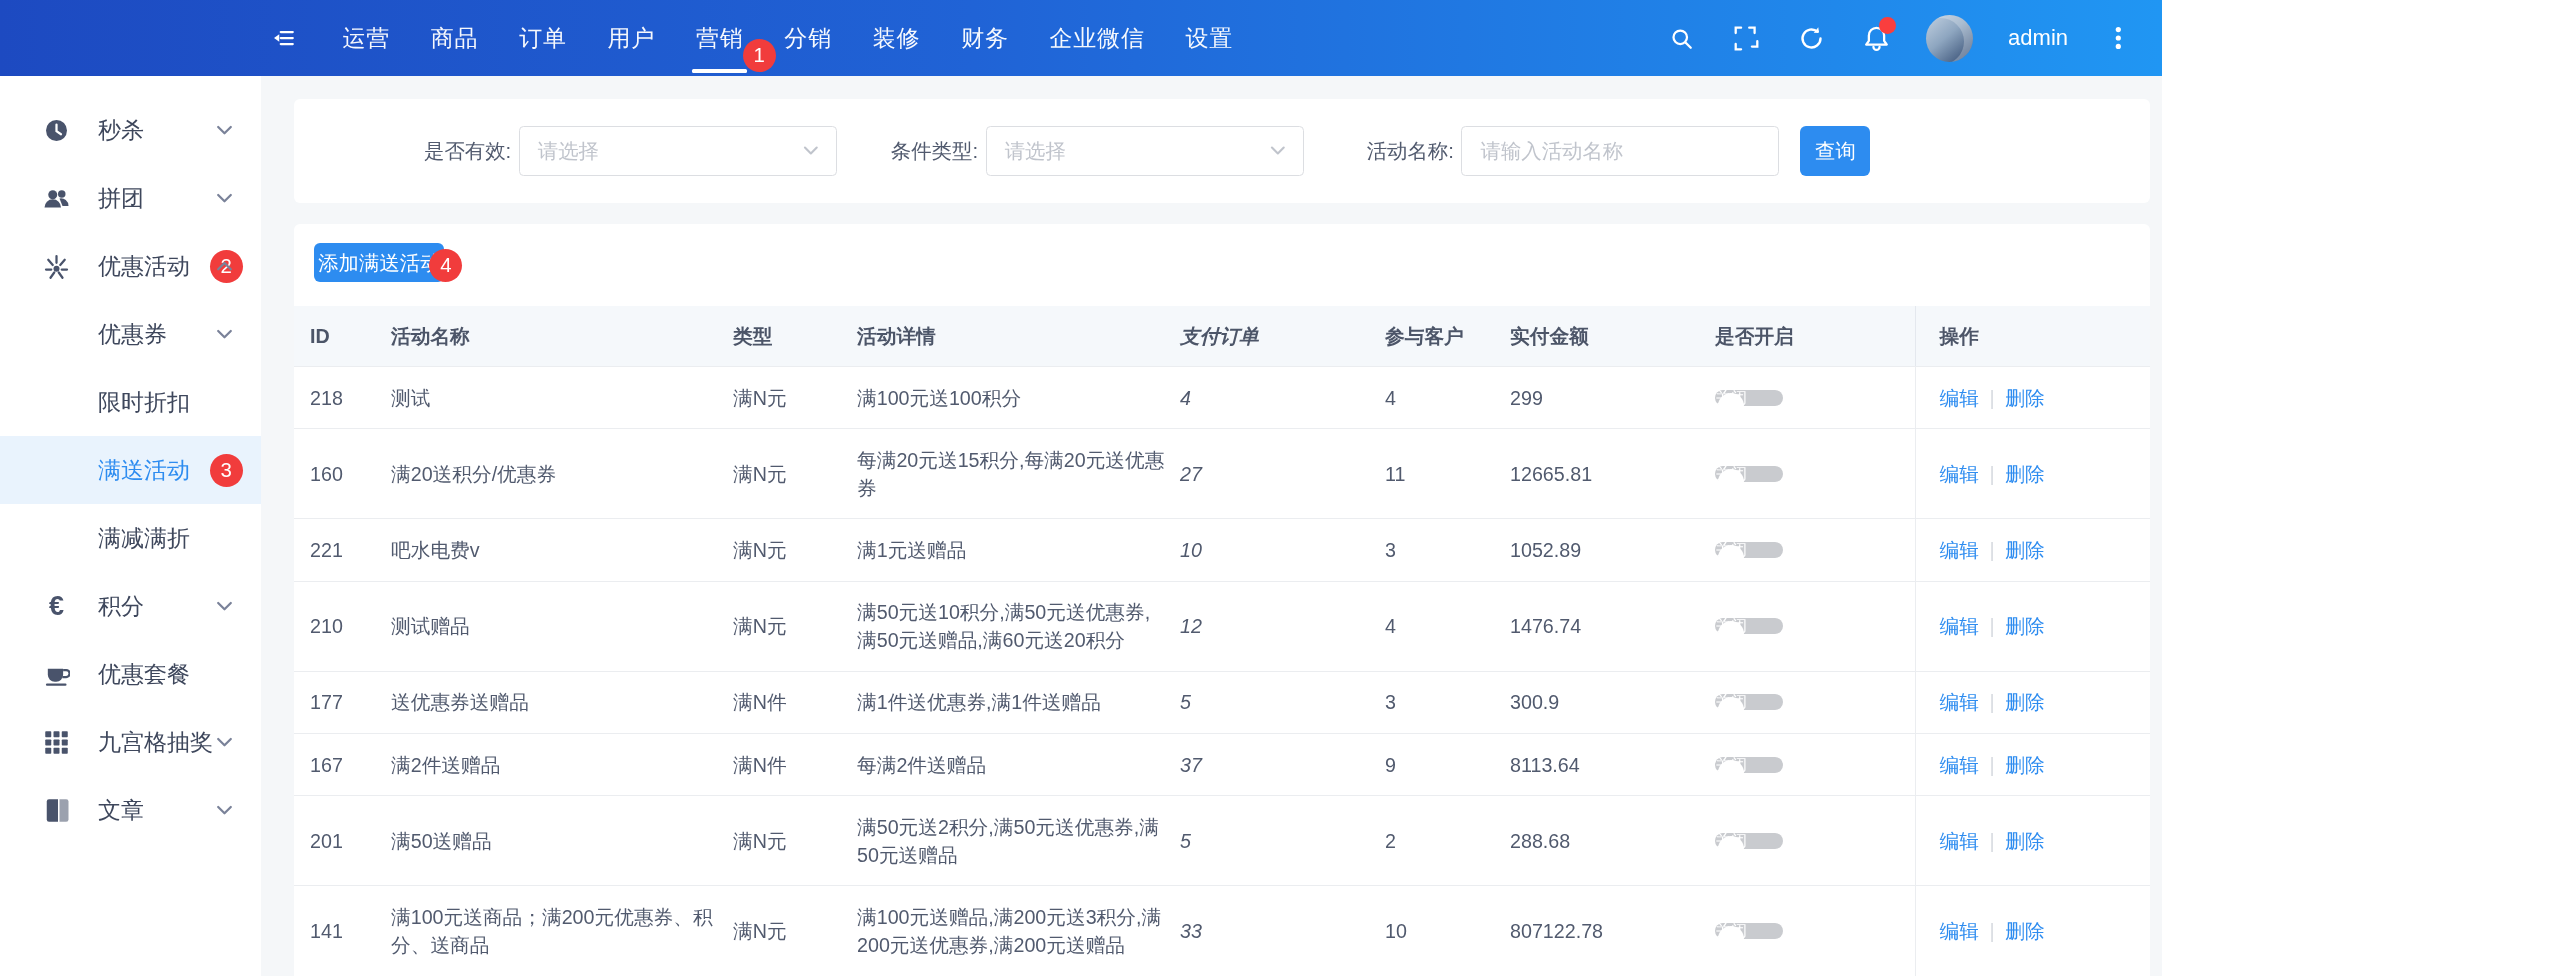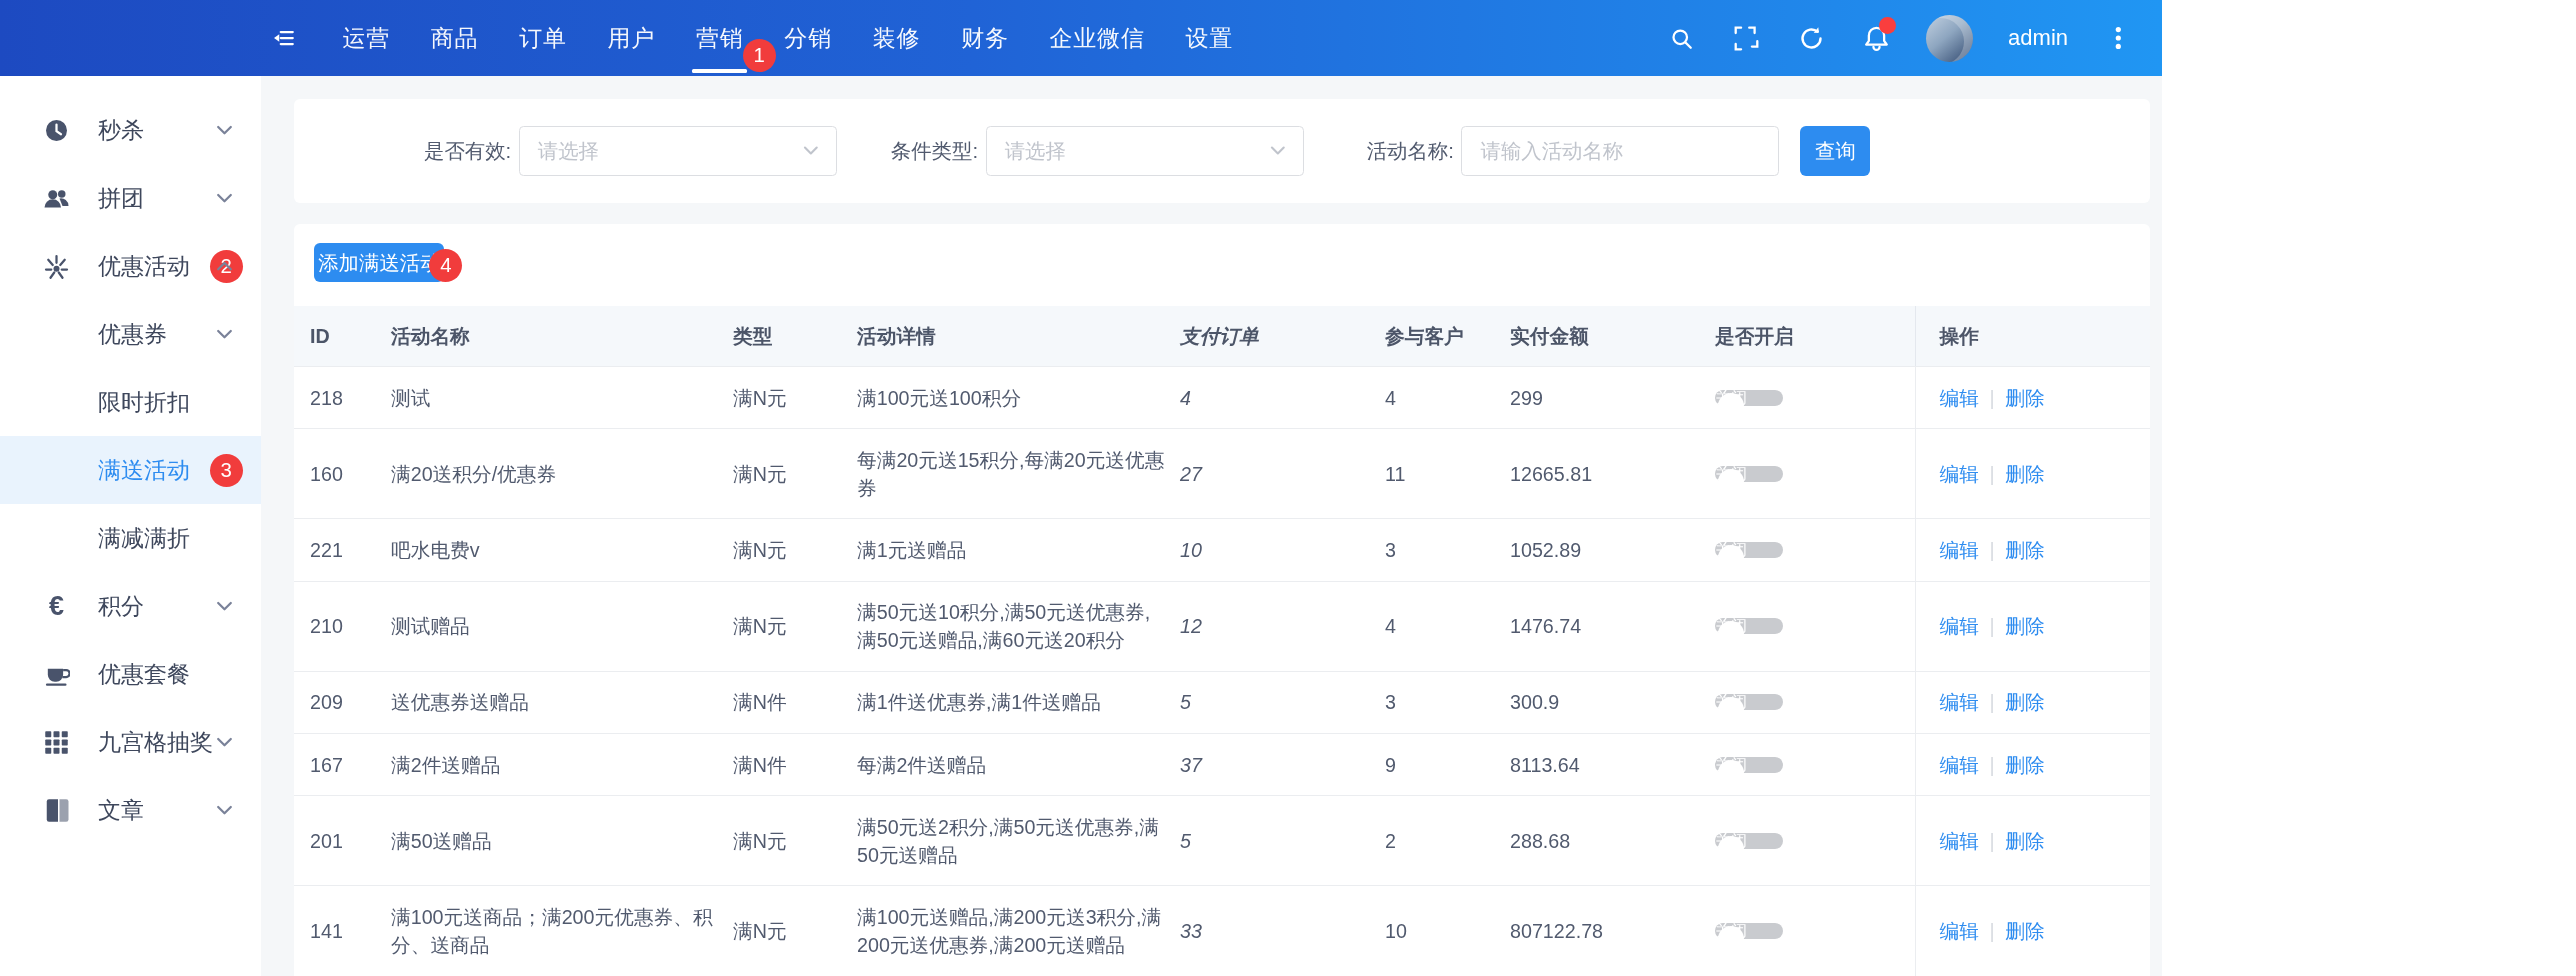--- a/index.html
+++ b/index.html
@@ -521,21 +521,21 @@
             </div>
           </div>
           <div class="t-cell col-actions">
             <span class="link">编辑</span>
             <span class="link-sep">|</span>
             <span class="link">删除</span>
           </div>
         </div>
 
         <div class="t-row">
-          <div class="t-cell col-id">209</div>
+          <div class="t-cell col-id">177</div>
           <div class="t-cell col-name">送优惠券送赠品</div>
           <div class="t-cell col-type">满N件</div>
           <div class="t-cell col-details">满1件送优惠券,满1件送赠品</div>
           <div class="t-cell col-orders">5</div>
           <div class="t-cell col-customers">3</div>
           <div class="t-cell col-amount">300.9</div>
           <div class="t-cell col-toggle">
             <div class="toggle">
               <span class="knob"></span>
               <span class="t-label">关闭</span>

